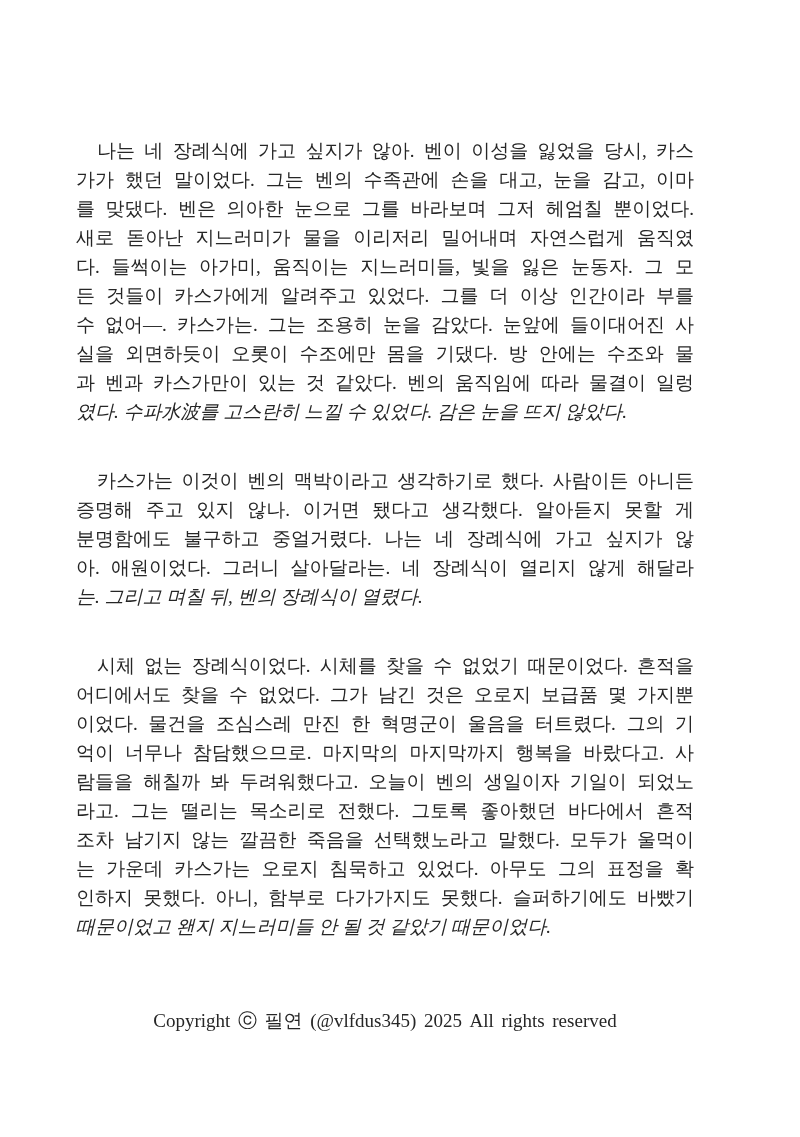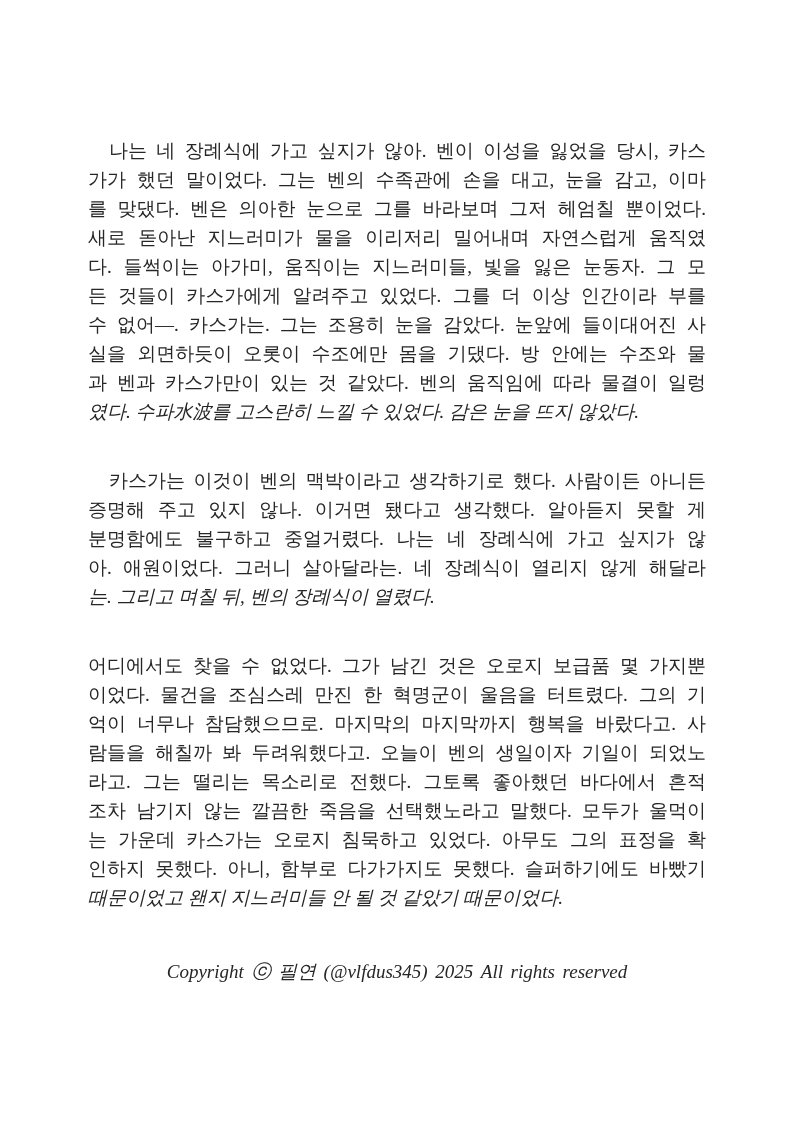--- a/index.html
+++ b/index.html
@@ -7,44 +7,43 @@
     position: relative;
     width: 800px;
     height: 1137px;
     background: #ffffff;
     font-family: "Liberation Serif", "DejaVu Serif", serif;
     color: #262626;
     overflow: hidden;
   }
   .text-block {
     position: absolute;
-    left: 88px;
+    left: 76px;
     top: 136px;
     width: 618px;
     font-size: 19px;
     line-height: 29px;
   }
   .paragraph { margin: 0 0 40px 0; }
   .line {
     text-align: justify;
     text-align-last: justify;
     word-break: keep-all;
     white-space: nowrap;
   }
   .line.first { text-indent: 21px; }
   .line.last { text-align-last: left; font-style: italic; }
   .footer {
-    margin-top: 45px;
+    margin-top: 65px;
     text-align: right;
     text-align-last: center;
     font-size: 19px;
     word-spacing: 0.15em;
     color: #262626;
     white-space: nowrap;
-    font-style: italic;
   }
 </style>
 </head>
 <body>
 
 <div class="page">
   <div class="text-block">
 
     <div class="paragraph">
       <div class="line first">나는 네 장례식에 가고 싶지가 않아. 벤이 이성을 잃었을 당시, 카스</div>
@@ -61,20 +60,21 @@
 
     <div class="paragraph">
       <div class="line first">카스가는 이것이 벤의 맥박이라고 생각하기로 했다. 사람이든 아니든</div>
       <div class="line">증명해 주고 있지 않나. 이거면 됐다고 생각했다. 알아듣지 못할 게</div>
       <div class="line">분명함에도 불구하고 중얼거렸다. 나는 네 장례식에 가고 싶지가 않</div>
       <div class="line">아. 애원이었다. 그러니 살아달라는. 네 장례식이 열리지 않게 해달라</div>
       <div class="line last">는. 그리고 며칠 뒤, 벤의 장례식이 열렸다.</div>
     </div>
 
     <div class="paragraph">
+      <div class="line first">시체 없는 장례식이었다. 시체를 찾을 수 없었기 때문이었다. 흔적을</div>
       <div class="line">어디에서도 찾을 수 없었다. 그가 남긴 것은 오로지 보급품 몇 가지뿐</div>
       <div class="line">이었다. 물건을 조심스레 만진 한 혁명군이 울음을 터트렸다. 그의 기</div>
       <div class="line">억이 너무나 참담했으므로. 마지막의 마지막까지 행복을 바랐다고. 사</div>
       <div class="line">람들을 해칠까 봐 두려워했다고. 오늘이 벤의 생일이자 기일이 되었노</div>
       <div class="line">라고. 그는 떨리는 목소리로 전했다. 그토록 좋아했던 바다에서 흔적</div>
       <div class="line">조차 남기지 않는 깔끔한 죽음을 선택했노라고 말했다. 모두가 울먹이</div>
       <div class="line">는 가운데 카스가는 오로지 침묵하고 있었다. 아무도 그의 표정을 확</div>
       <div class="line">인하지 못했다. 아니, 함부로 다가가지도 못했다. 슬퍼하기에도 바빴기</div>
       <div class="line last">때문이었고 왠지 지느러미들 안 될 것 같았기 때문이었다.</div>
     </div>

